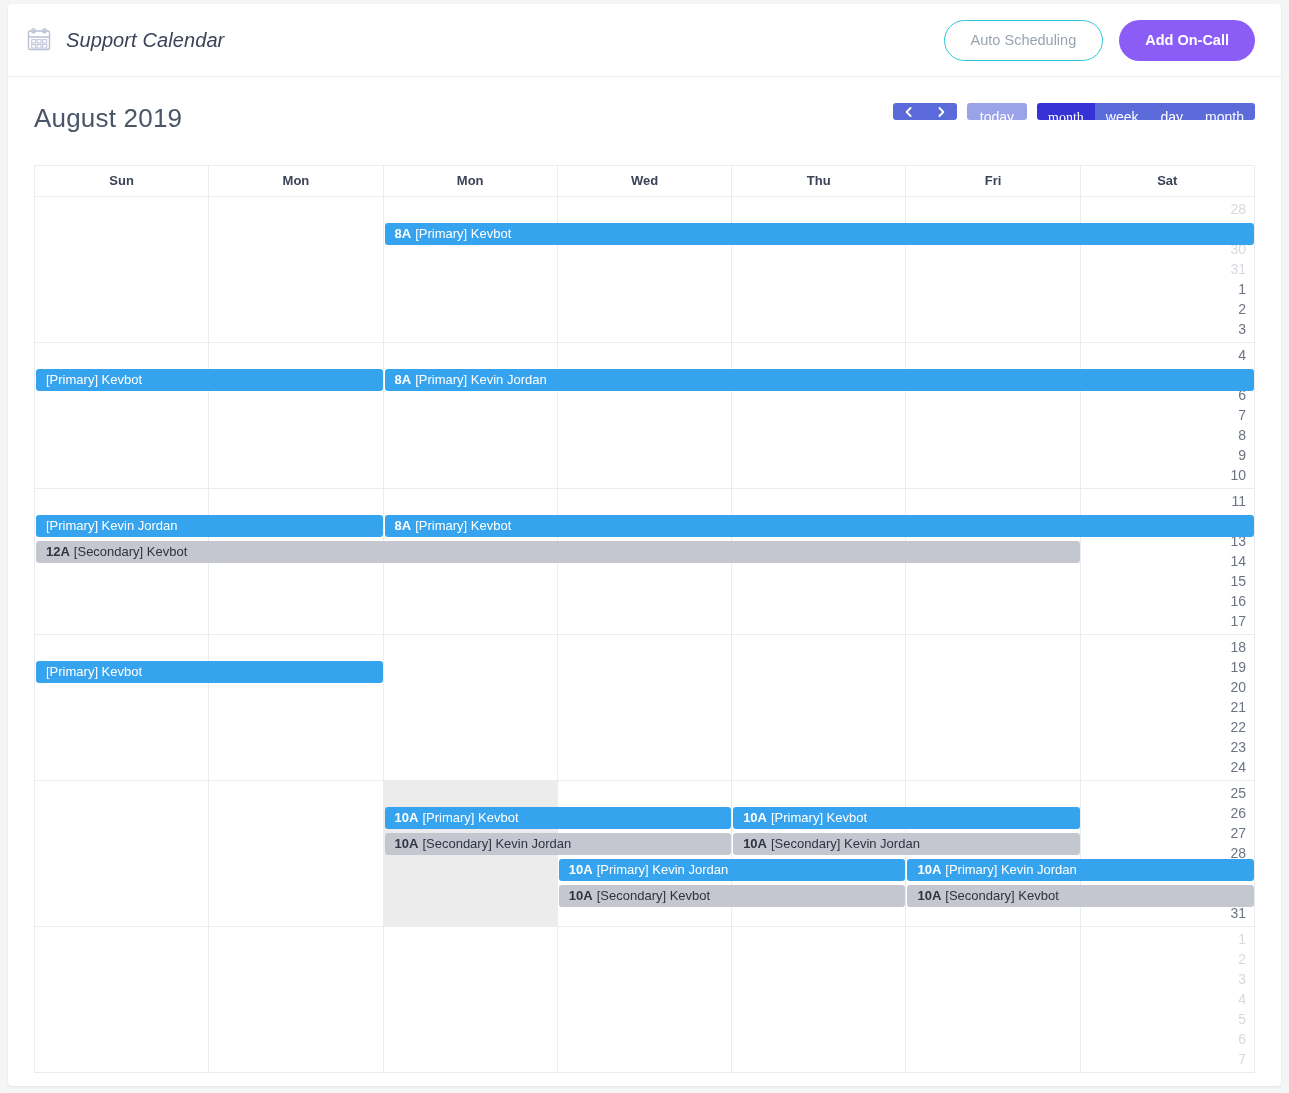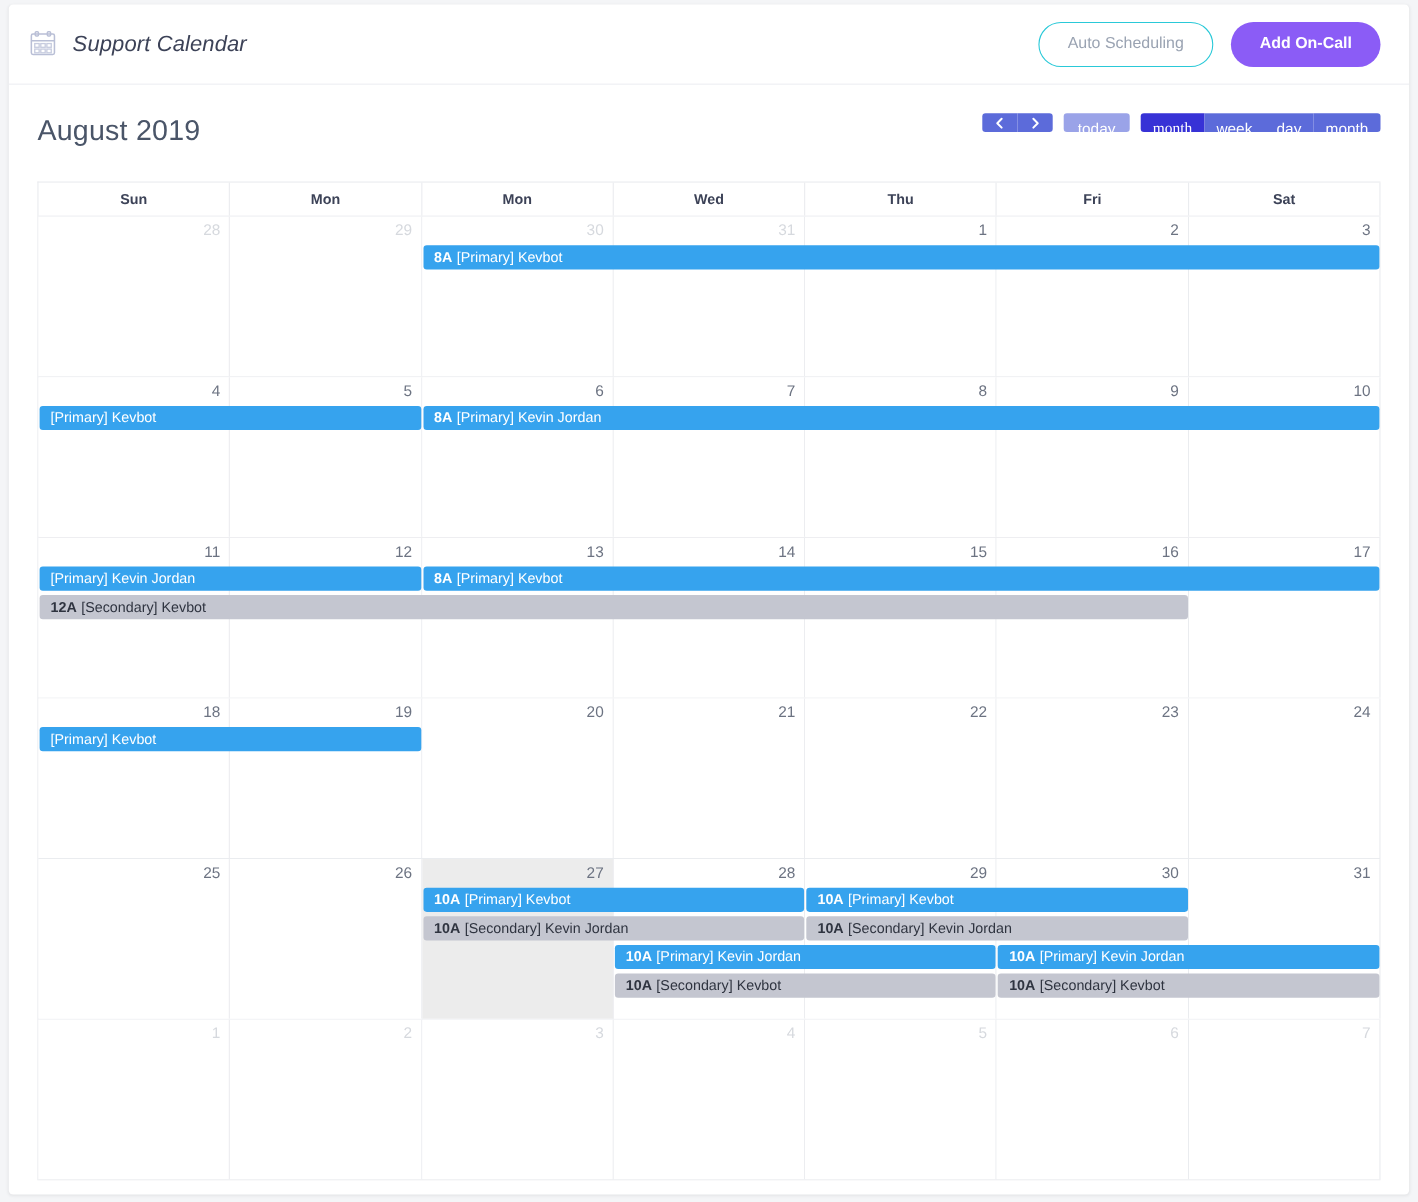--- a/index.html
+++ b/index.html
@@ -114,20 +114,21 @@
   .fc-bg-cell {
     flex: 1 1 0;
     border-right: 1px solid #eaecef;
     background: #ffffff;
   }
   .fc-bg-cell.highlight { background: #ececec; }
   .fc-num-row {
     position: absolute; left: 0; right: 0; top: 0;
     display: flex;
     pointer-events: none;
+    flex-direction: column;
   }
   .fc-num-cell {
     flex: 1 1 0;
     text-align: right;
     padding: 4px 9px 0 0;
     font-size: 14px;
     color: #6c7382;
   }
   .fc-num-cell.other { color: #d6d9de; }
   .fc-events {

